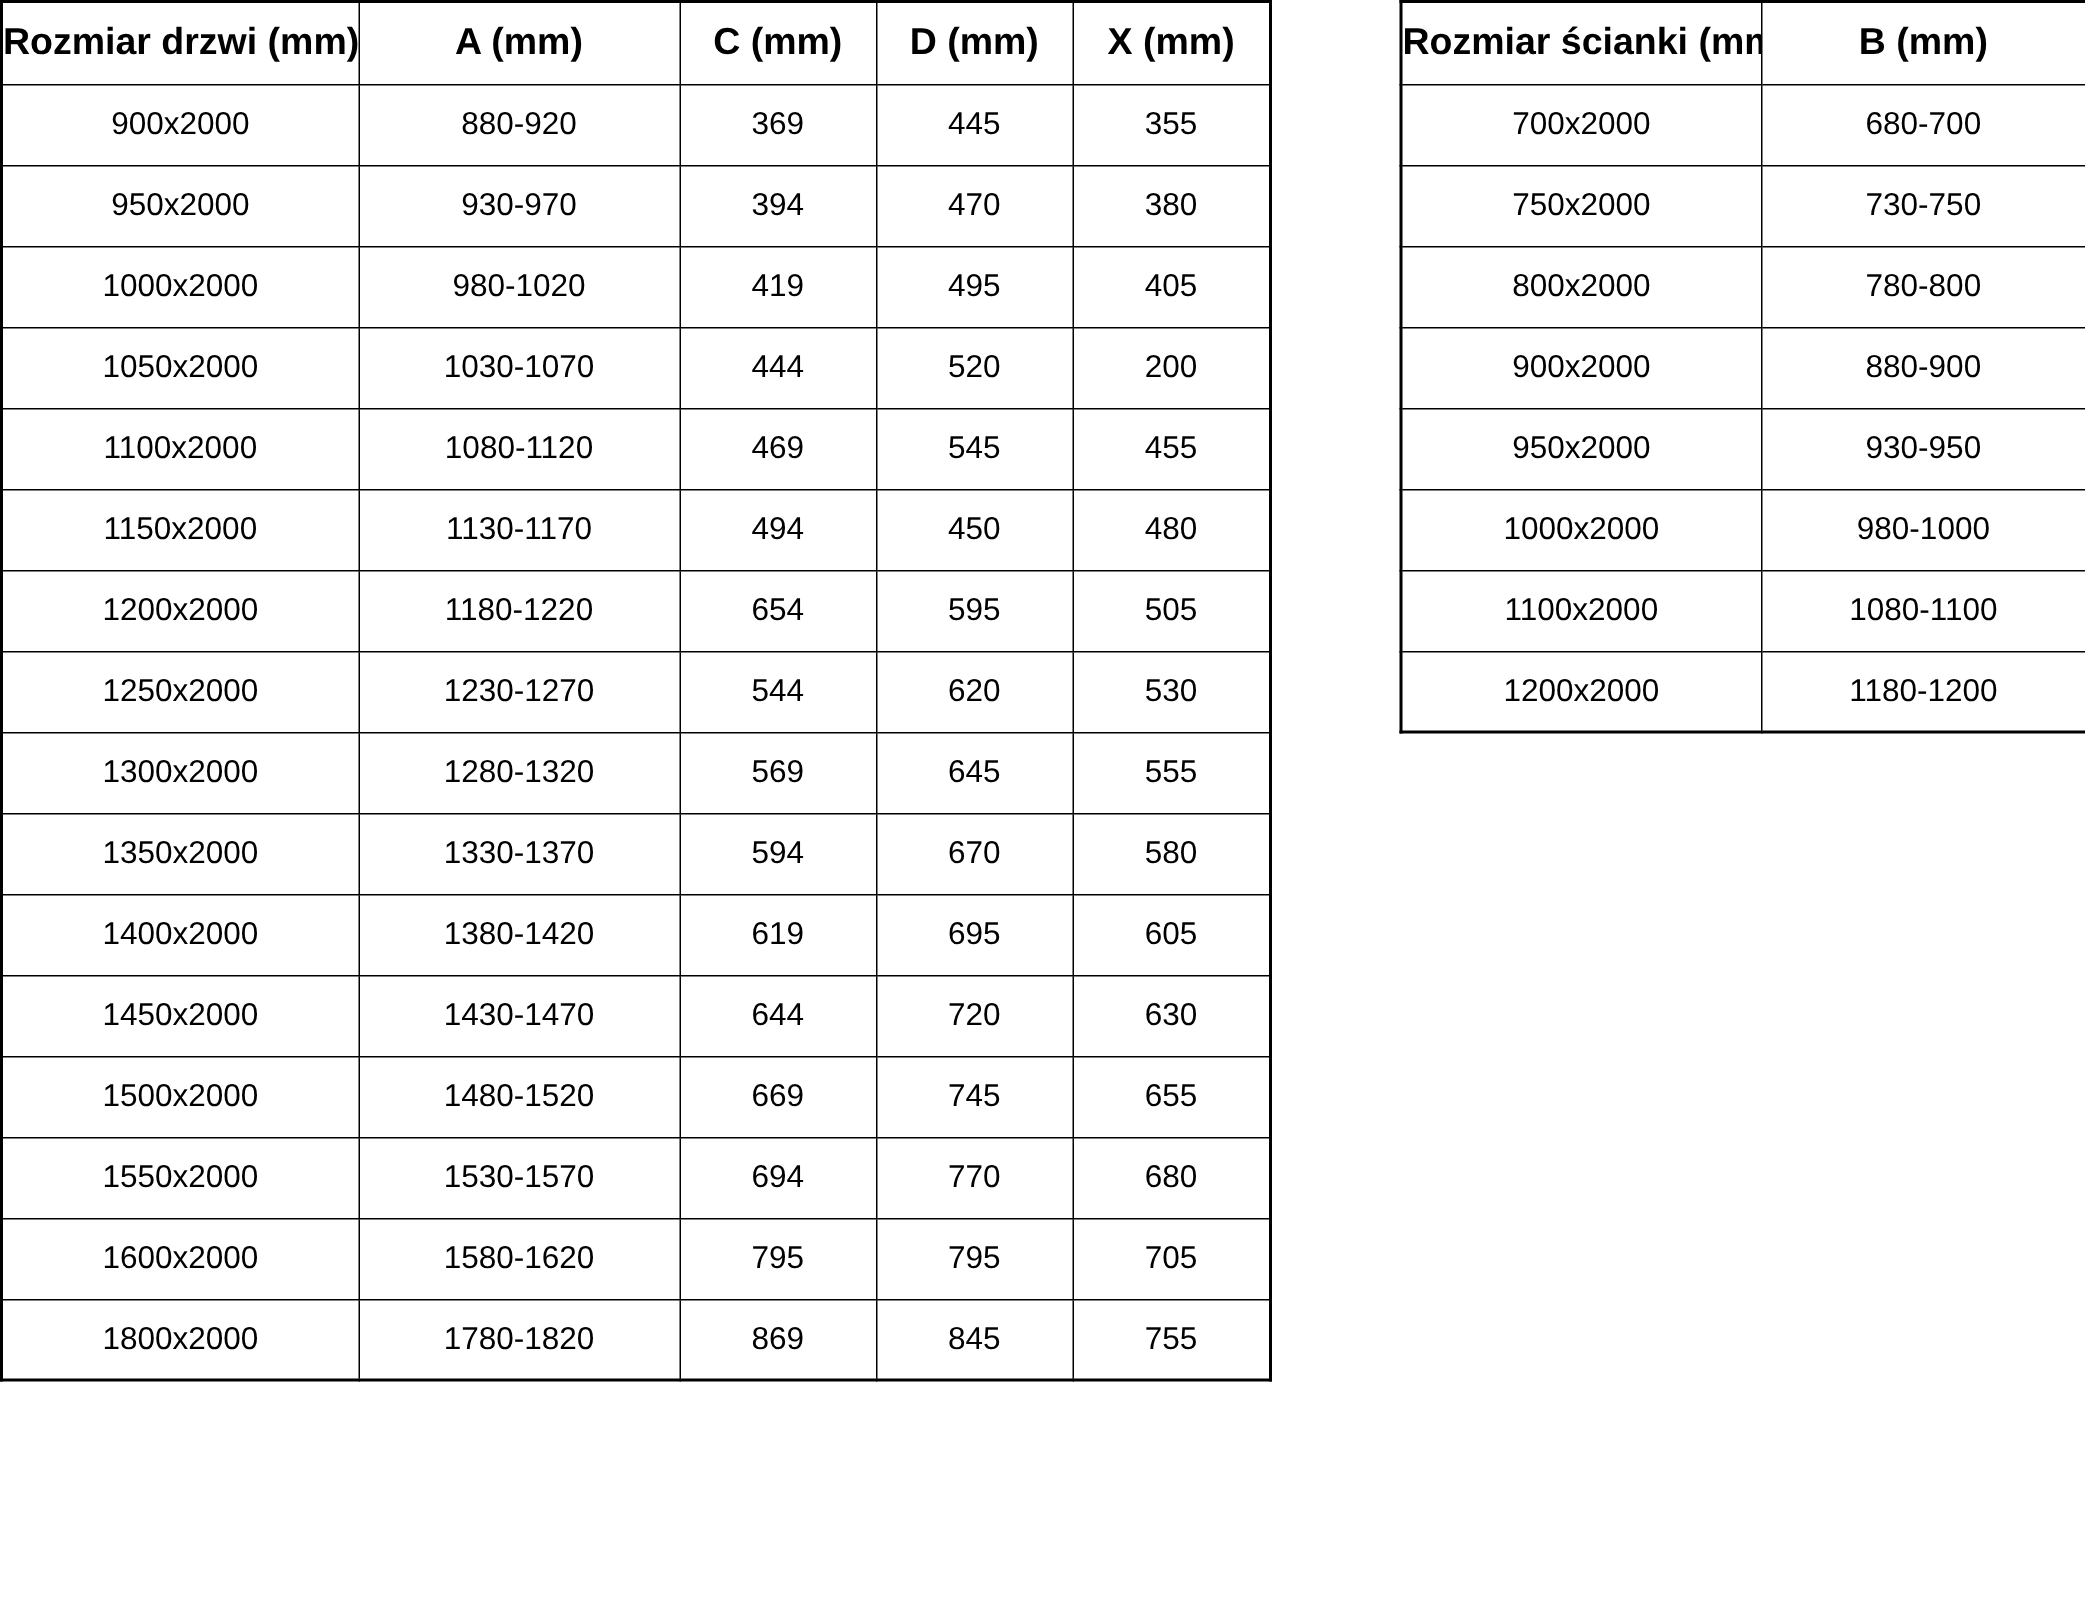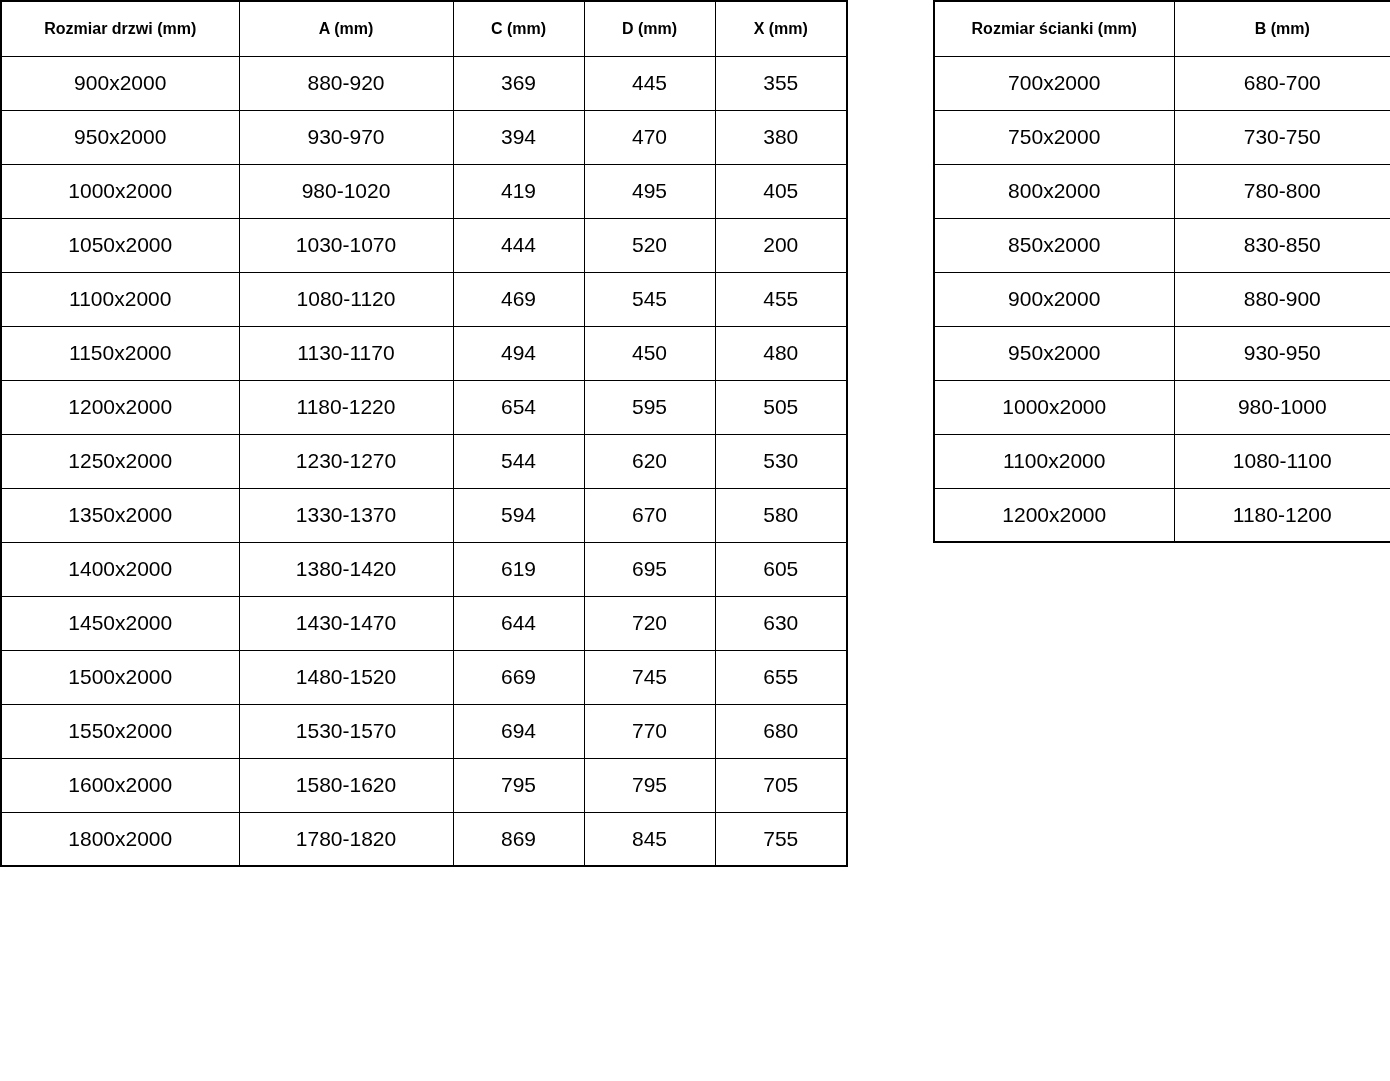--- a/index.html
+++ b/index.html
@@ -38,21 +38,21 @@
     text-align: center;
     vertical-align: middle;
     padding: 0;
     overflow: hidden;
     white-space: nowrap;
   }
   .size-table thead tr { height: 55px; }
   .size-table tbody tr { height: 54px; }
   .size-table th {
     font-weight: bold;
-    font-size: 16px;
+    font-size: 25px;
   }
   .size-table td {
     font-weight: normal;
     font-size: 21px;
   }
 </style>
 </head>
 <body>
 
 <div class="page">
@@ -125,20 +125,27 @@
           <td>505</td>
         </tr>
         <tr>
           <td>1250x2000</td>
           <td>1230-1270</td>
           <td>544</td>
           <td>620</td>
           <td>530</td>
         </tr>
         <tr>
+          <td>1300x2000</td>
+          <td>1280-1320</td>
+          <td>569</td>
+          <td>645</td>
+          <td>555</td>
+        </tr>
+        <tr>
           <td>1350x2000</td>
           <td>1330-1370</td>
           <td>594</td>
           <td>670</td>
           <td>580</td>
         </tr>
         <tr>
           <td>1400x2000</td>
           <td>1380-1420</td>
           <td>619</td>
@@ -201,24 +208,20 @@
         </tr>
         <tr>
           <td>750x2000</td>
           <td>730-750</td>
         </tr>
         <tr>
           <td>800x2000</td>
           <td>780-800</td>
         </tr>
         <tr>
-          <td>850x2000</td>
-          <td>830-850</td>
-        </tr>
-        <tr>
           <td>900x2000</td>
           <td>880-900</td>
         </tr>
         <tr>
           <td>950x2000</td>
           <td>930-950</td>
         </tr>
         <tr>
           <td>1000x2000</td>
           <td>980-1000</td>

